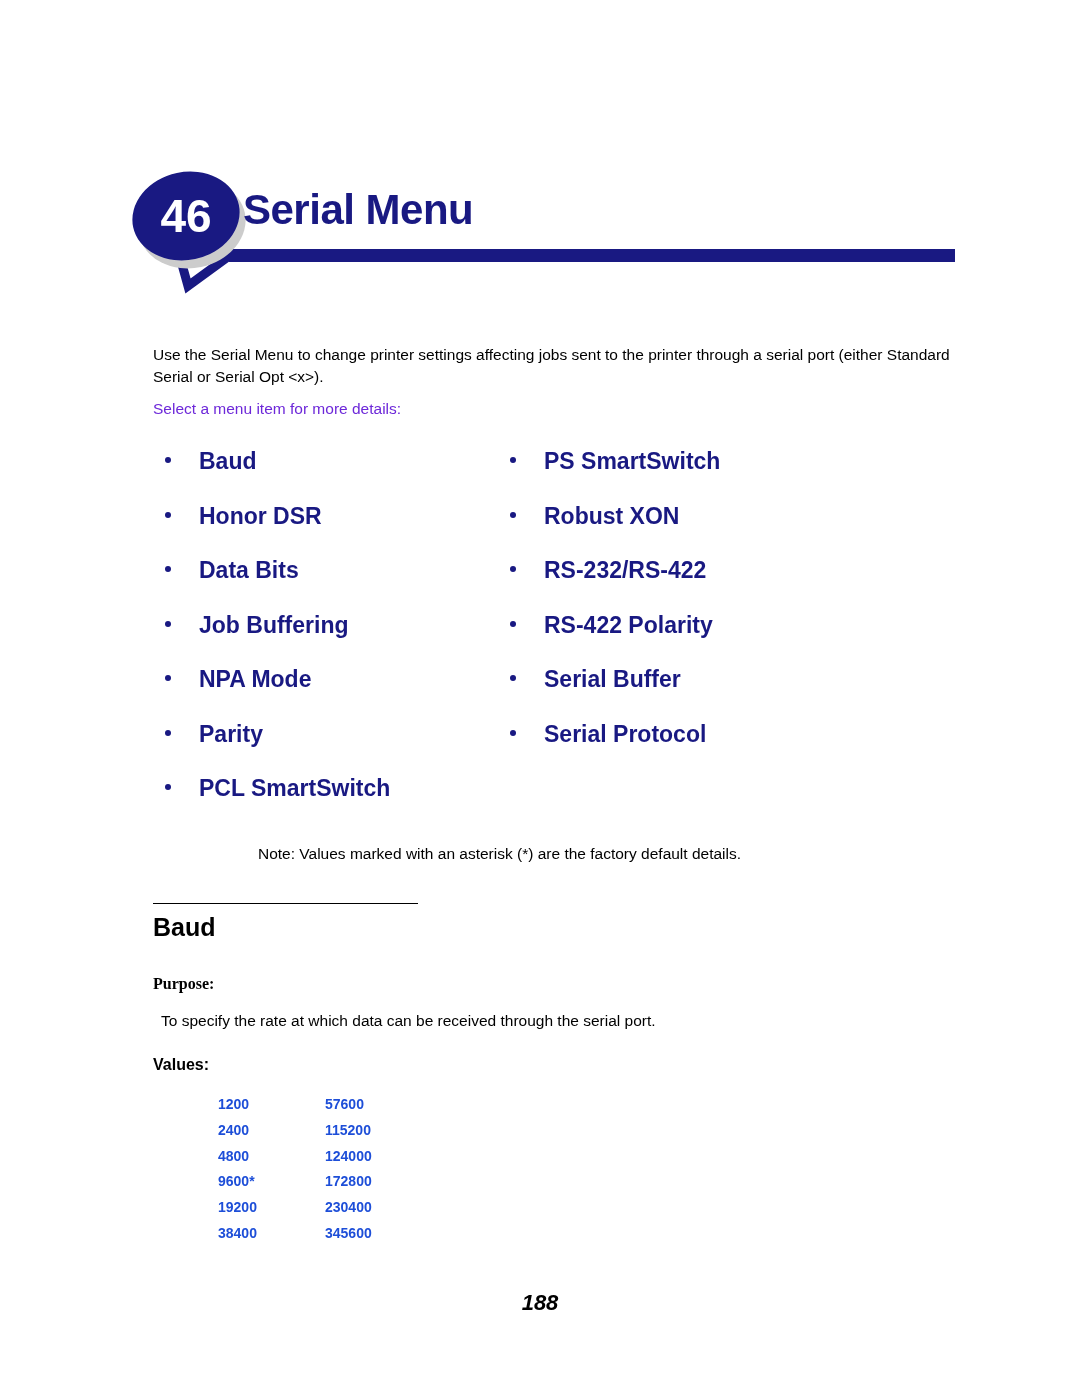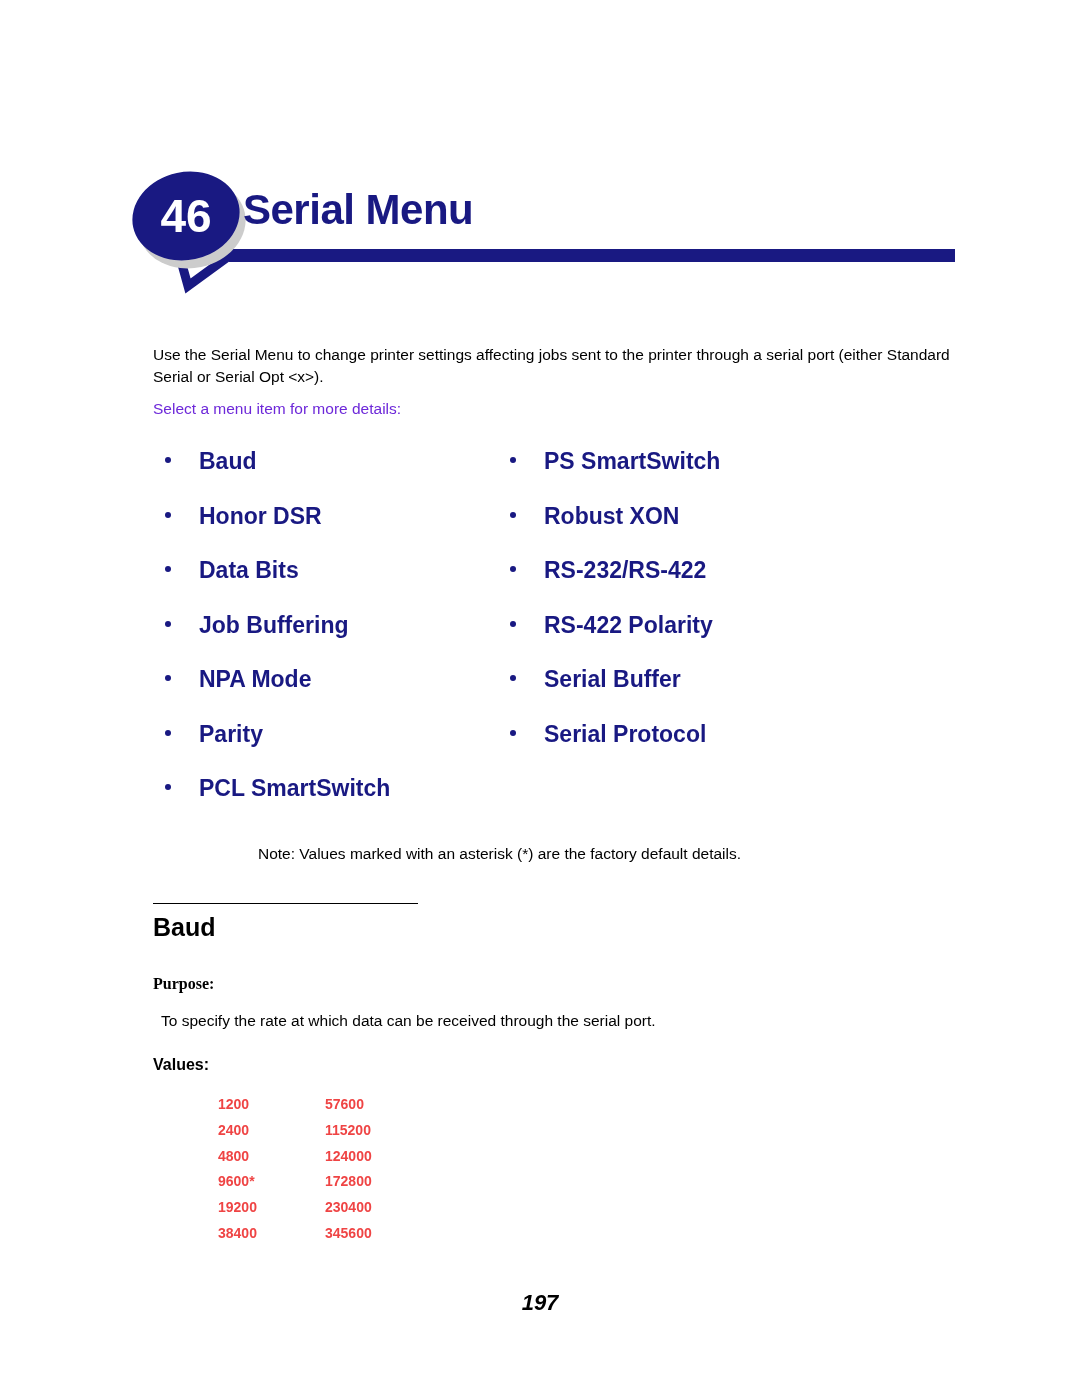--- a/index.html
+++ b/index.html
@@ -182,21 +182,21 @@
     top: 1096px;
   }
   .values-row {
     display: flex;
     height: 25.8px;
     align-items: flex-start;
   }
   .values-cell {
     font-size: 14px;
     font-weight: bold;
-    color: #ef4444;
+    color: #1d4ed8;
     white-space: nowrap;
   }
   .values-cell.c0 { width: 107px; }
   .values-cell.c1 { width: 140px; }
 
   
   .page-number {
     position: absolute;
     left: 0;
     top: 1290px;
@@ -330,15 +330,15 @@
     <div class="values-row">
       <span class="values-cell c0">19200</span>
       <span class="values-cell c1">230400</span>
     </div>
     <div class="values-row">
       <span class="values-cell c0">38400</span>
       <span class="values-cell c1">345600</span>
     </div>
   </div>
 
-  <div class="page-number">197</div>
+  <div class="page-number">188</div>
 
 </div>
 
 </body></html>

